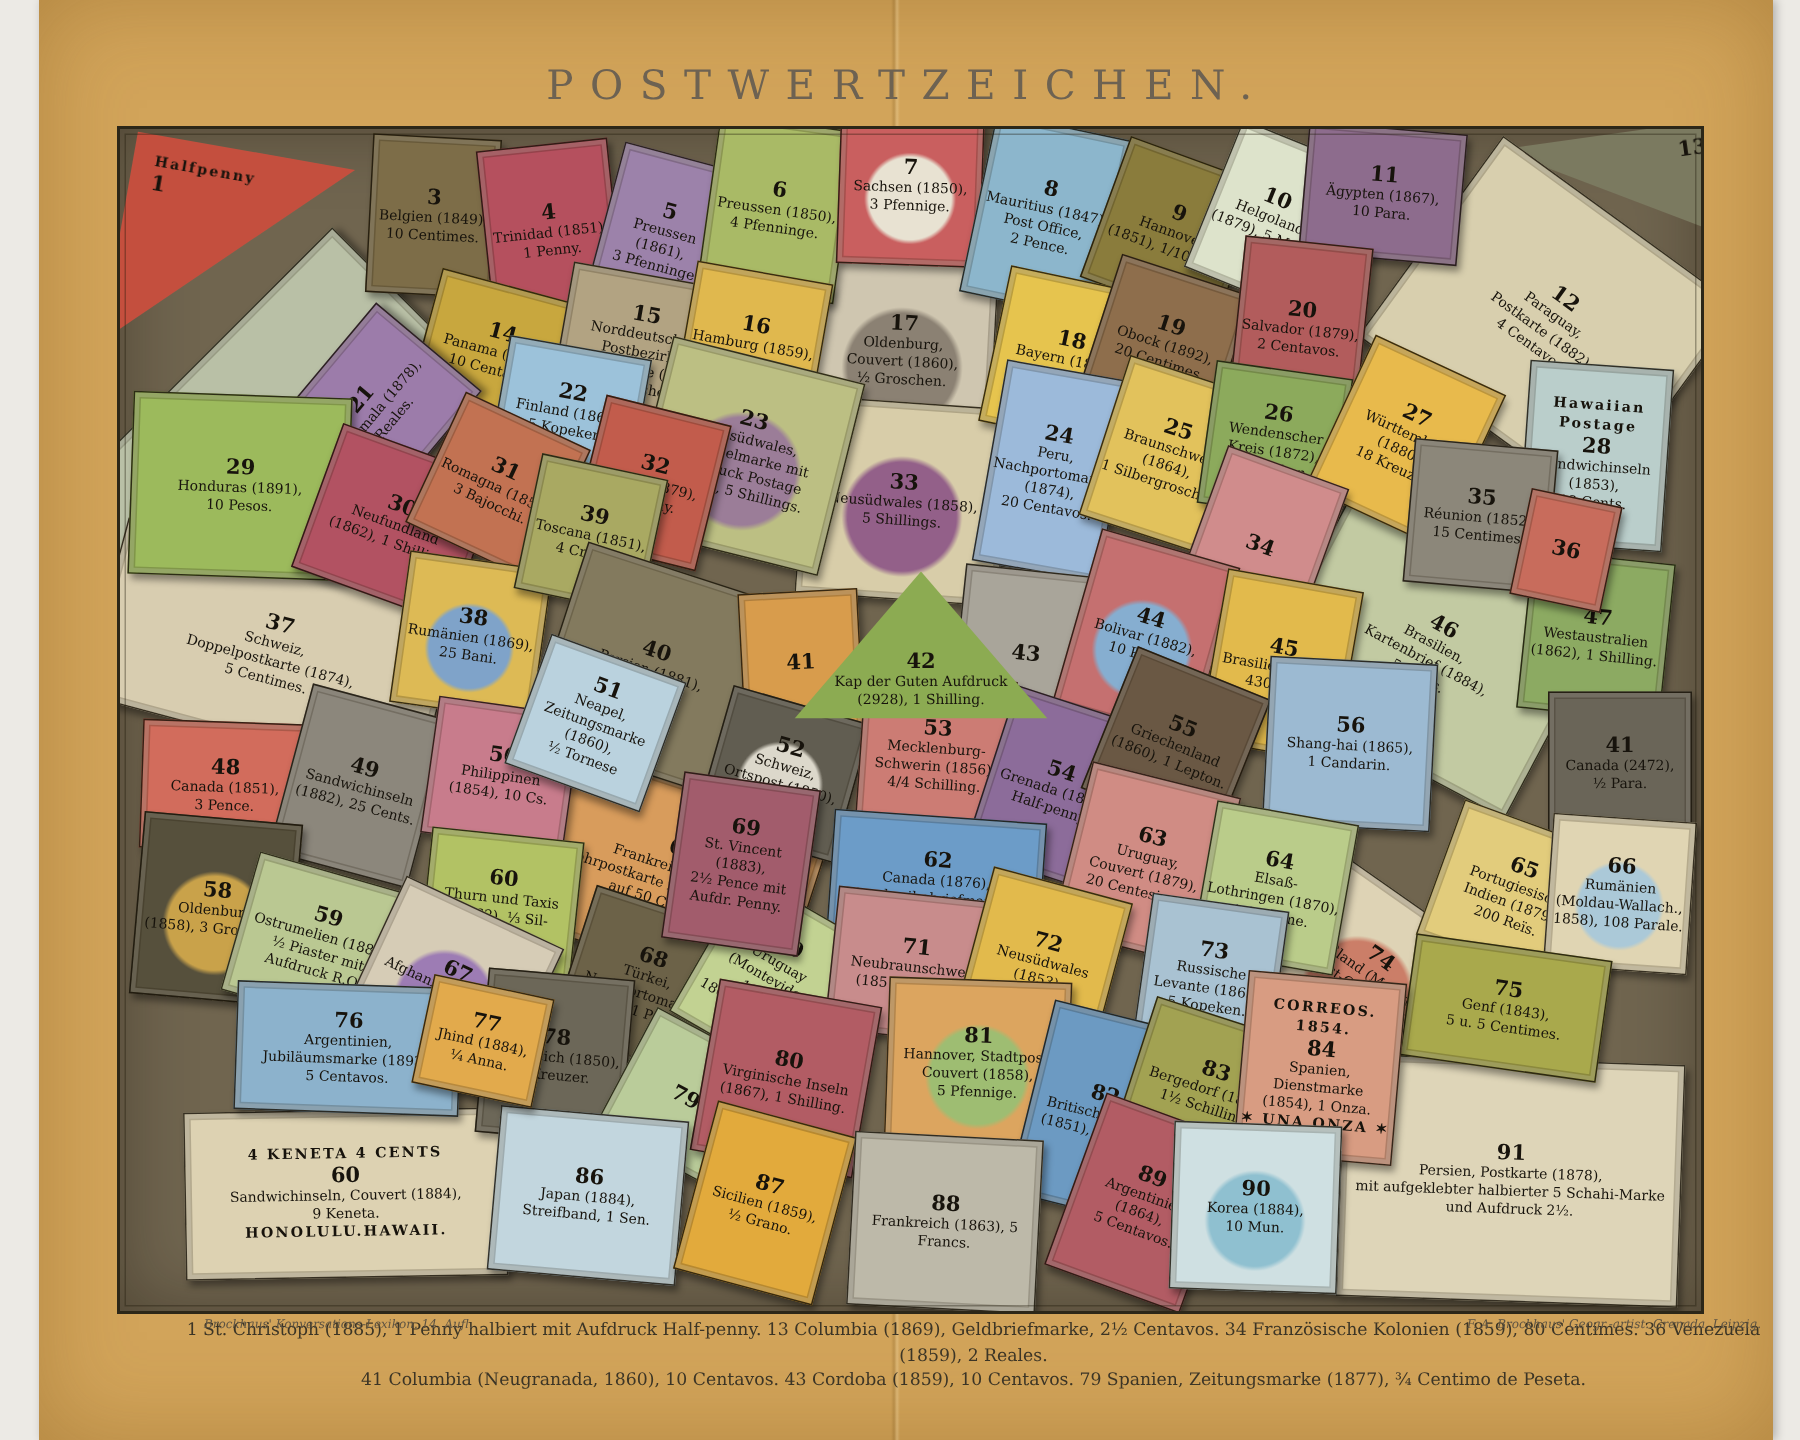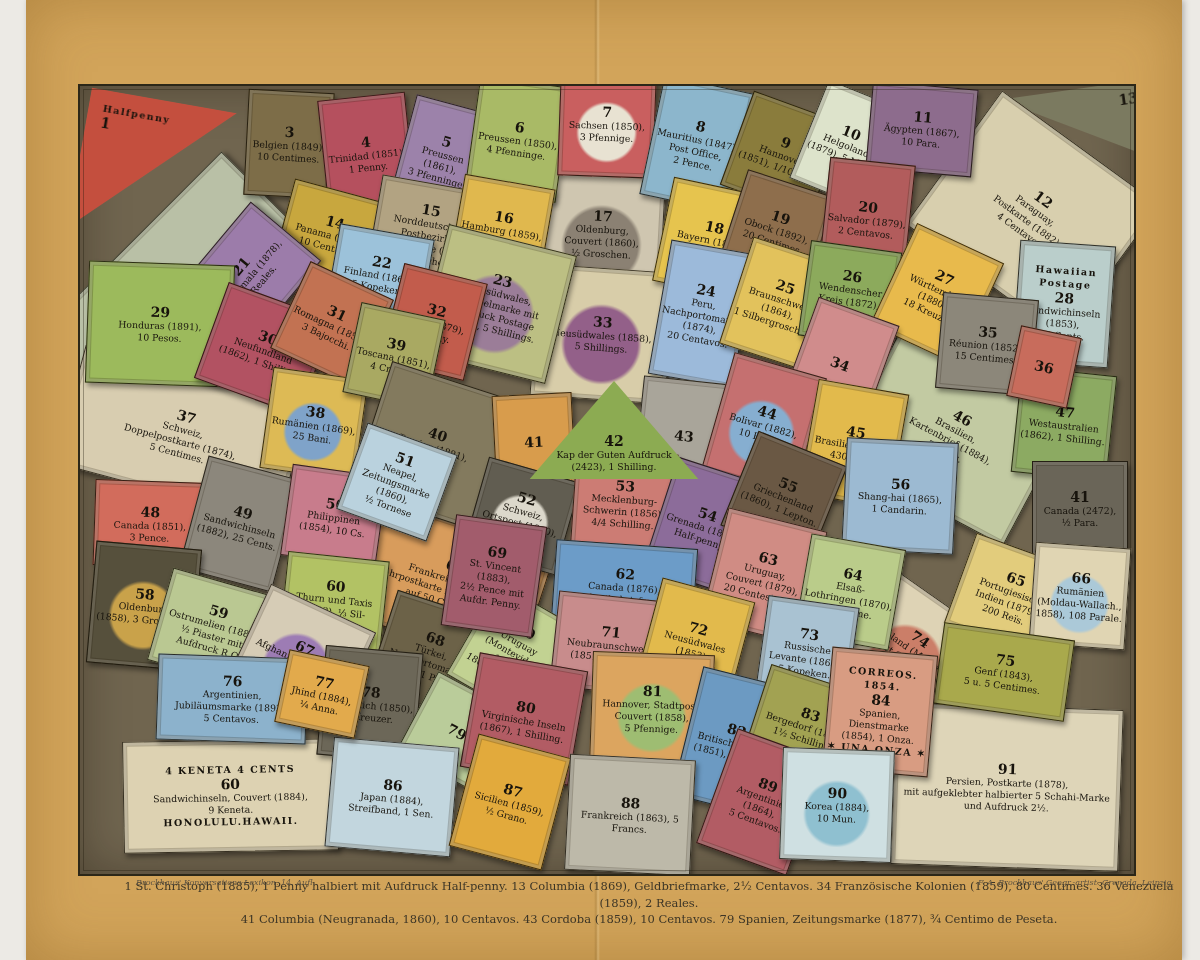--- a/index.html
+++ b/index.html
@@ -32,20 +32,21 @@
   .cap1,.cap2{text-align:center;font-size:11.5px;line-height:1.45;}
   .credit{position:absolute;top:0;font-size:8px;font-style:italic;color:#5d5342;}
   .credit.l{left:14px;} .credit.r{right:2px;}
 </style>
 </head>
 <body>
 
 <div class="page">
   <div class="paper"></div>
   <div class="fold"></div>
+  <div class="title">POSTWERTZEICHEN.</div>
   <div class="plate">
       <div class="stamp tri-nw" style="left: -3px; top: 11.5px; width: 150px; height: 145px; transform: rotate(10deg); background: rgb(196, 79, 62); z-index: 8;">
         <div class="deco">Halfpenny</div>
         <div class="num">1</div>
       </div>
       <div class="stamp" style="left: -53px; top: 146px; width: 290px; height: 150px; transform: rotate(-45deg); background: rgb(185, 192, 166); z-index: 4;">
         <div class="num">2</div>
         <div class="ln">Hannover,</div>
         <div class="ln">Postanweisung (1866),</div>
         <div class="ln">2 Groschen.</div>
@@ -248,21 +249,21 @@
         <div class="num">40</div>
         <div class="ln">Persien (1881),</div>
         <div class="ln">10 Francs.</div>
       </div>
       <div class="stamp" style="left: 414px; top: 308px; width: 80px; height: 96px; transform: rotate(-3deg); background: rgb(216, 156, 76); z-index: 8;">
         <div class="num">41</div>
       </div>
       <div class="stamp tri-up" style="left: 448px; top: 293px; width: 172px; height: 102px; transform: rotate(0deg); background: rgb(140, 171, 82); z-index: 9;">
         <div class="num">42</div>
         <div class="ln">Kap der Guten Aufdruck</div>
-        <div class="ln">(2423), 1 Shilling.</div>
+        <div class="ln">(2928), 1 Shilling.</div>
       </div>
       <div class="stamp" style="left: 558px; top: 294px; width: 92px; height: 112px; transform: rotate(6deg); background: rgb(169, 165, 154); z-index: 8;">
         <div class="num">43</div>
       </div>
       <div class="stamp" style="left: 636px; top: 277px; width: 96px; height: 122px; transform: rotate(16deg); background: radial-gradient(circle at 50% 58%, rgb(134, 174, 208) 36%, rgb(197, 112, 112) 40%); z-index: 8;">
         <div class="num">44</div>
         <div class="ln">Bolivar (1882),</div>
         <div class="ln">10 Pesos.</div>
       </div>
       <div class="stamp" style="left: 728px; top: 300px; width: 92px; height: 116px; transform: rotate(10deg); background: rgb(226, 186, 76); z-index: 8;">

